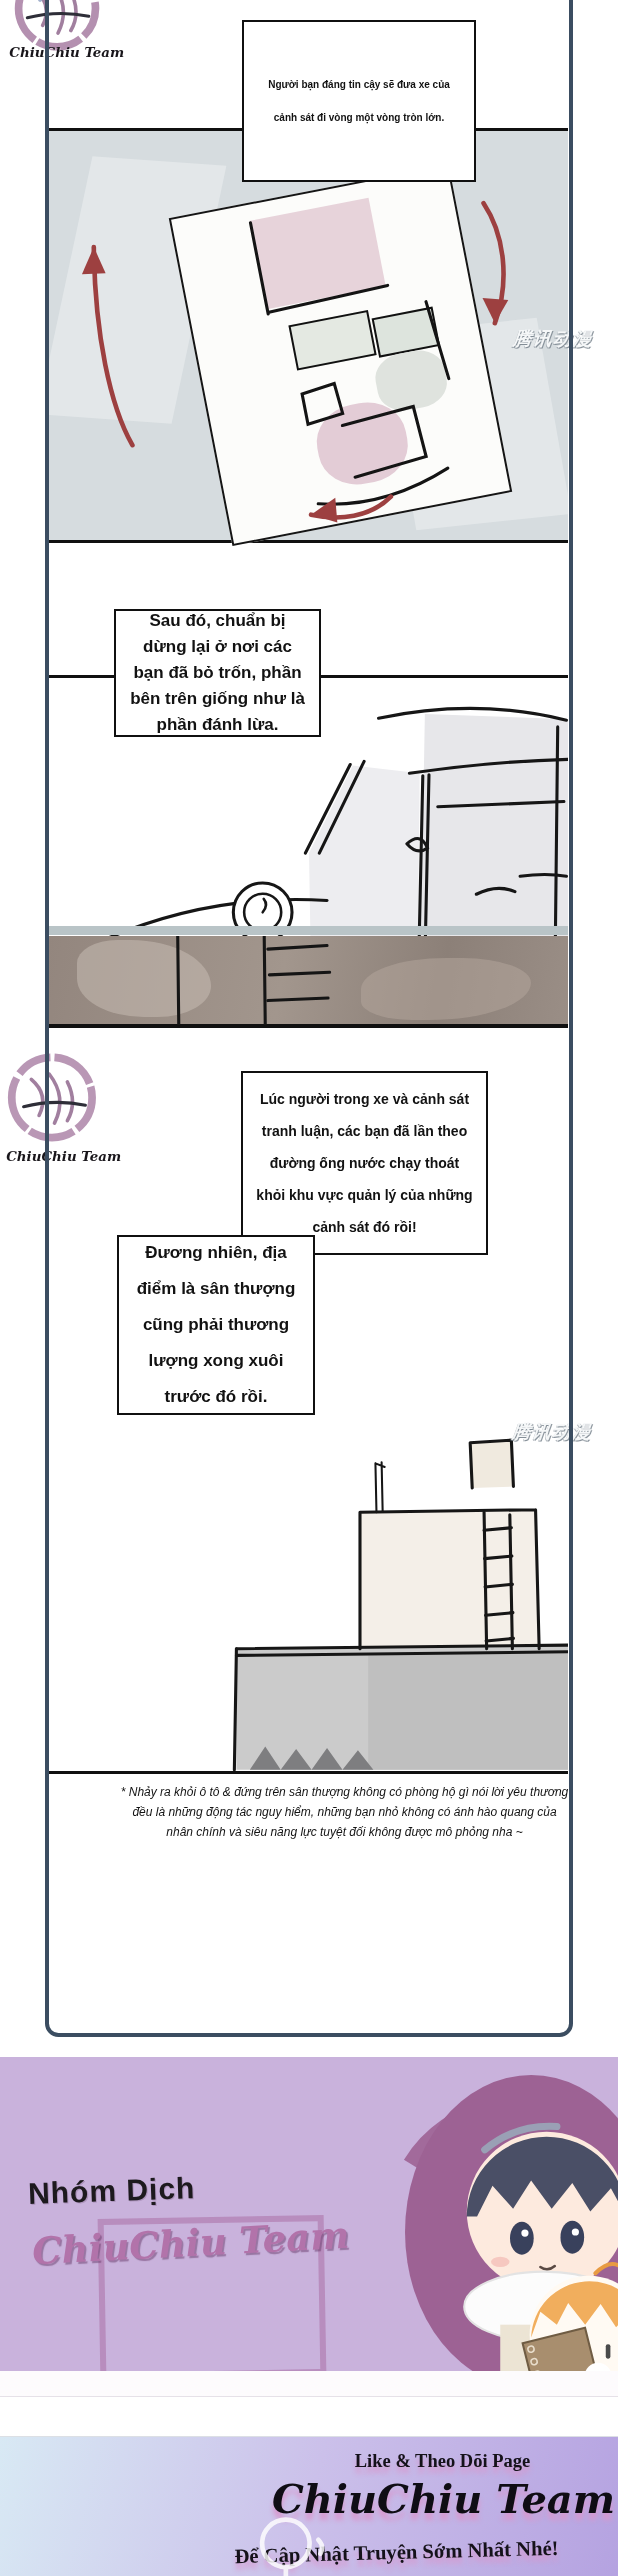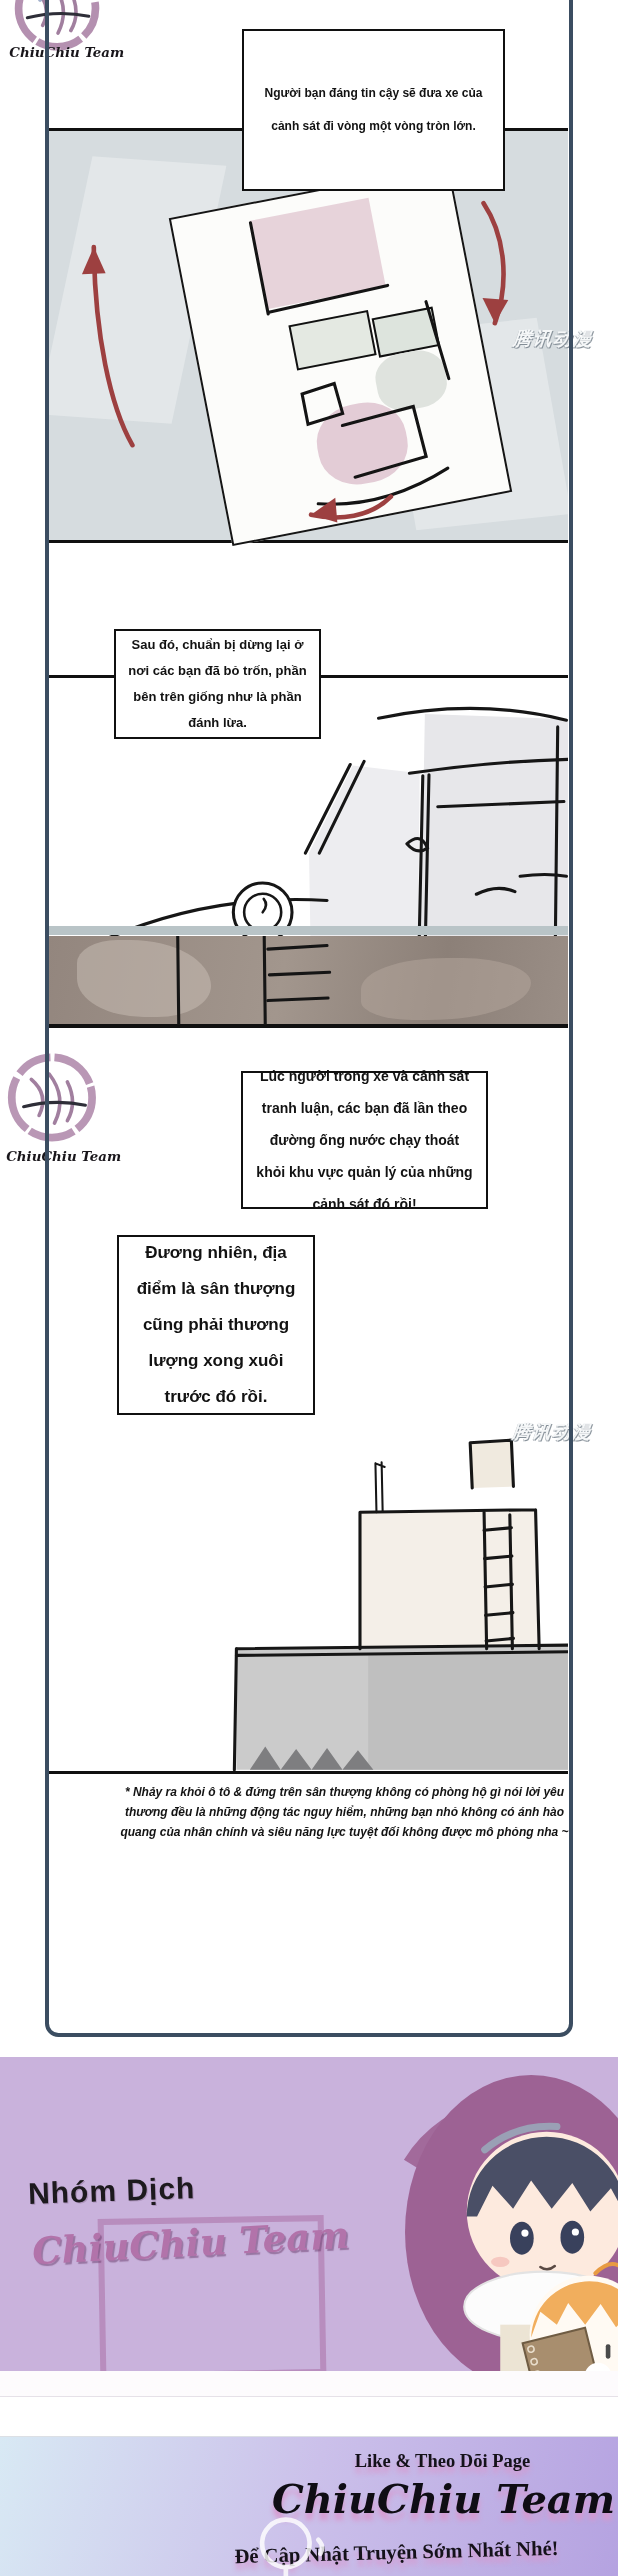--- a/index.html
+++ b/index.html
@@ -24,26 +24,26 @@
     background:linear-gradient(100deg,#93867e 0%,#a2968d 45%,#8c8078 75%,#9a8e86 100%);}
   .wall-patch1{left:77px;top:940px;width:134px;height:77px;background:#c7bcb2;opacity:.55;border-radius:30% 60% 40% 50%;}
   .wall-patch2{left:361px;top:958px;width:170px;height:62px;background:#b5a89e;opacity:.5;border-radius:50% 40% 60% 30%;}
 
   .light-patch{background:#e9edee;opacity:.65;}
 
   
   .bubble{background:#ffffff;border:2.6px solid #101010;z-index:6;box-sizing:border-box;
     display:flex;align-items:center;justify-content:center;text-align:center;
     font-weight:bold;color:#121212;}
-  .b1{left:242px;top:29px;width:263px;height:162px;font-size:12px;line-height:33px;padding:5.2px 13.4px;}
-  .b2{left:114px;top:609px;width:207px;height:110px;font-size:13px;line-height:26px;padding:4.1px 10.3px;margin-top:20px;}
-  .b3{left:241px;top:1071px;width:247px;height:138px;font-size:14px;line-height:32px;padding:4.1px 12.4px;}
+  .b1{left:242px;top:20px;width:234px;height:162px;font-size:10px;line-height:33px;padding:5.2px 13.4px;}
+  .b2{left:114px;top:609px;width:207px;height:128px;font-size:17px;line-height:26px;padding:4.1px 10.3px;}
+  .b3{left:241px;top:1071px;width:247px;height:184px;font-size:14px;line-height:32px;padding:4.1px 12.4px;}
   .b4{left:117px;top:1235px;width:198px;height:180px;font-size:17px;line-height:36px;padding:4.1px 9.3px;}
 
-  .footnote{left:118px;top:1782px;width:453px;text-align:center;font-size:12px;font-weight:bold;
+  .footnote{left:118px;top:1782px;width:453px;text-align:center;font-size:12px;font-weight:normal;
     font-style:italic;line-height:20px;color:#131313;z-index:3;}
 
   
   .tc-mark{font-weight:bold;font-size:18.5px;font-style:italic;color:#f5f7f8;letter-spacing:1.5px;
     text-shadow:1px 1px 0.5px rgba(125,135,145,.85), -0.5px 0.5px 0 rgba(125,135,145,.6);
     transform:skewX(-6deg);z-index:3;}
   .stamp-text{font-family:"DejaVu Serif", serif;font-style:italic;font-weight:bold;
     font-size:13.4px;color:#19161b;z-index:4;text-shadow:0.5px 0.5px 0 rgba(255,255,255,.6);}
 
   

